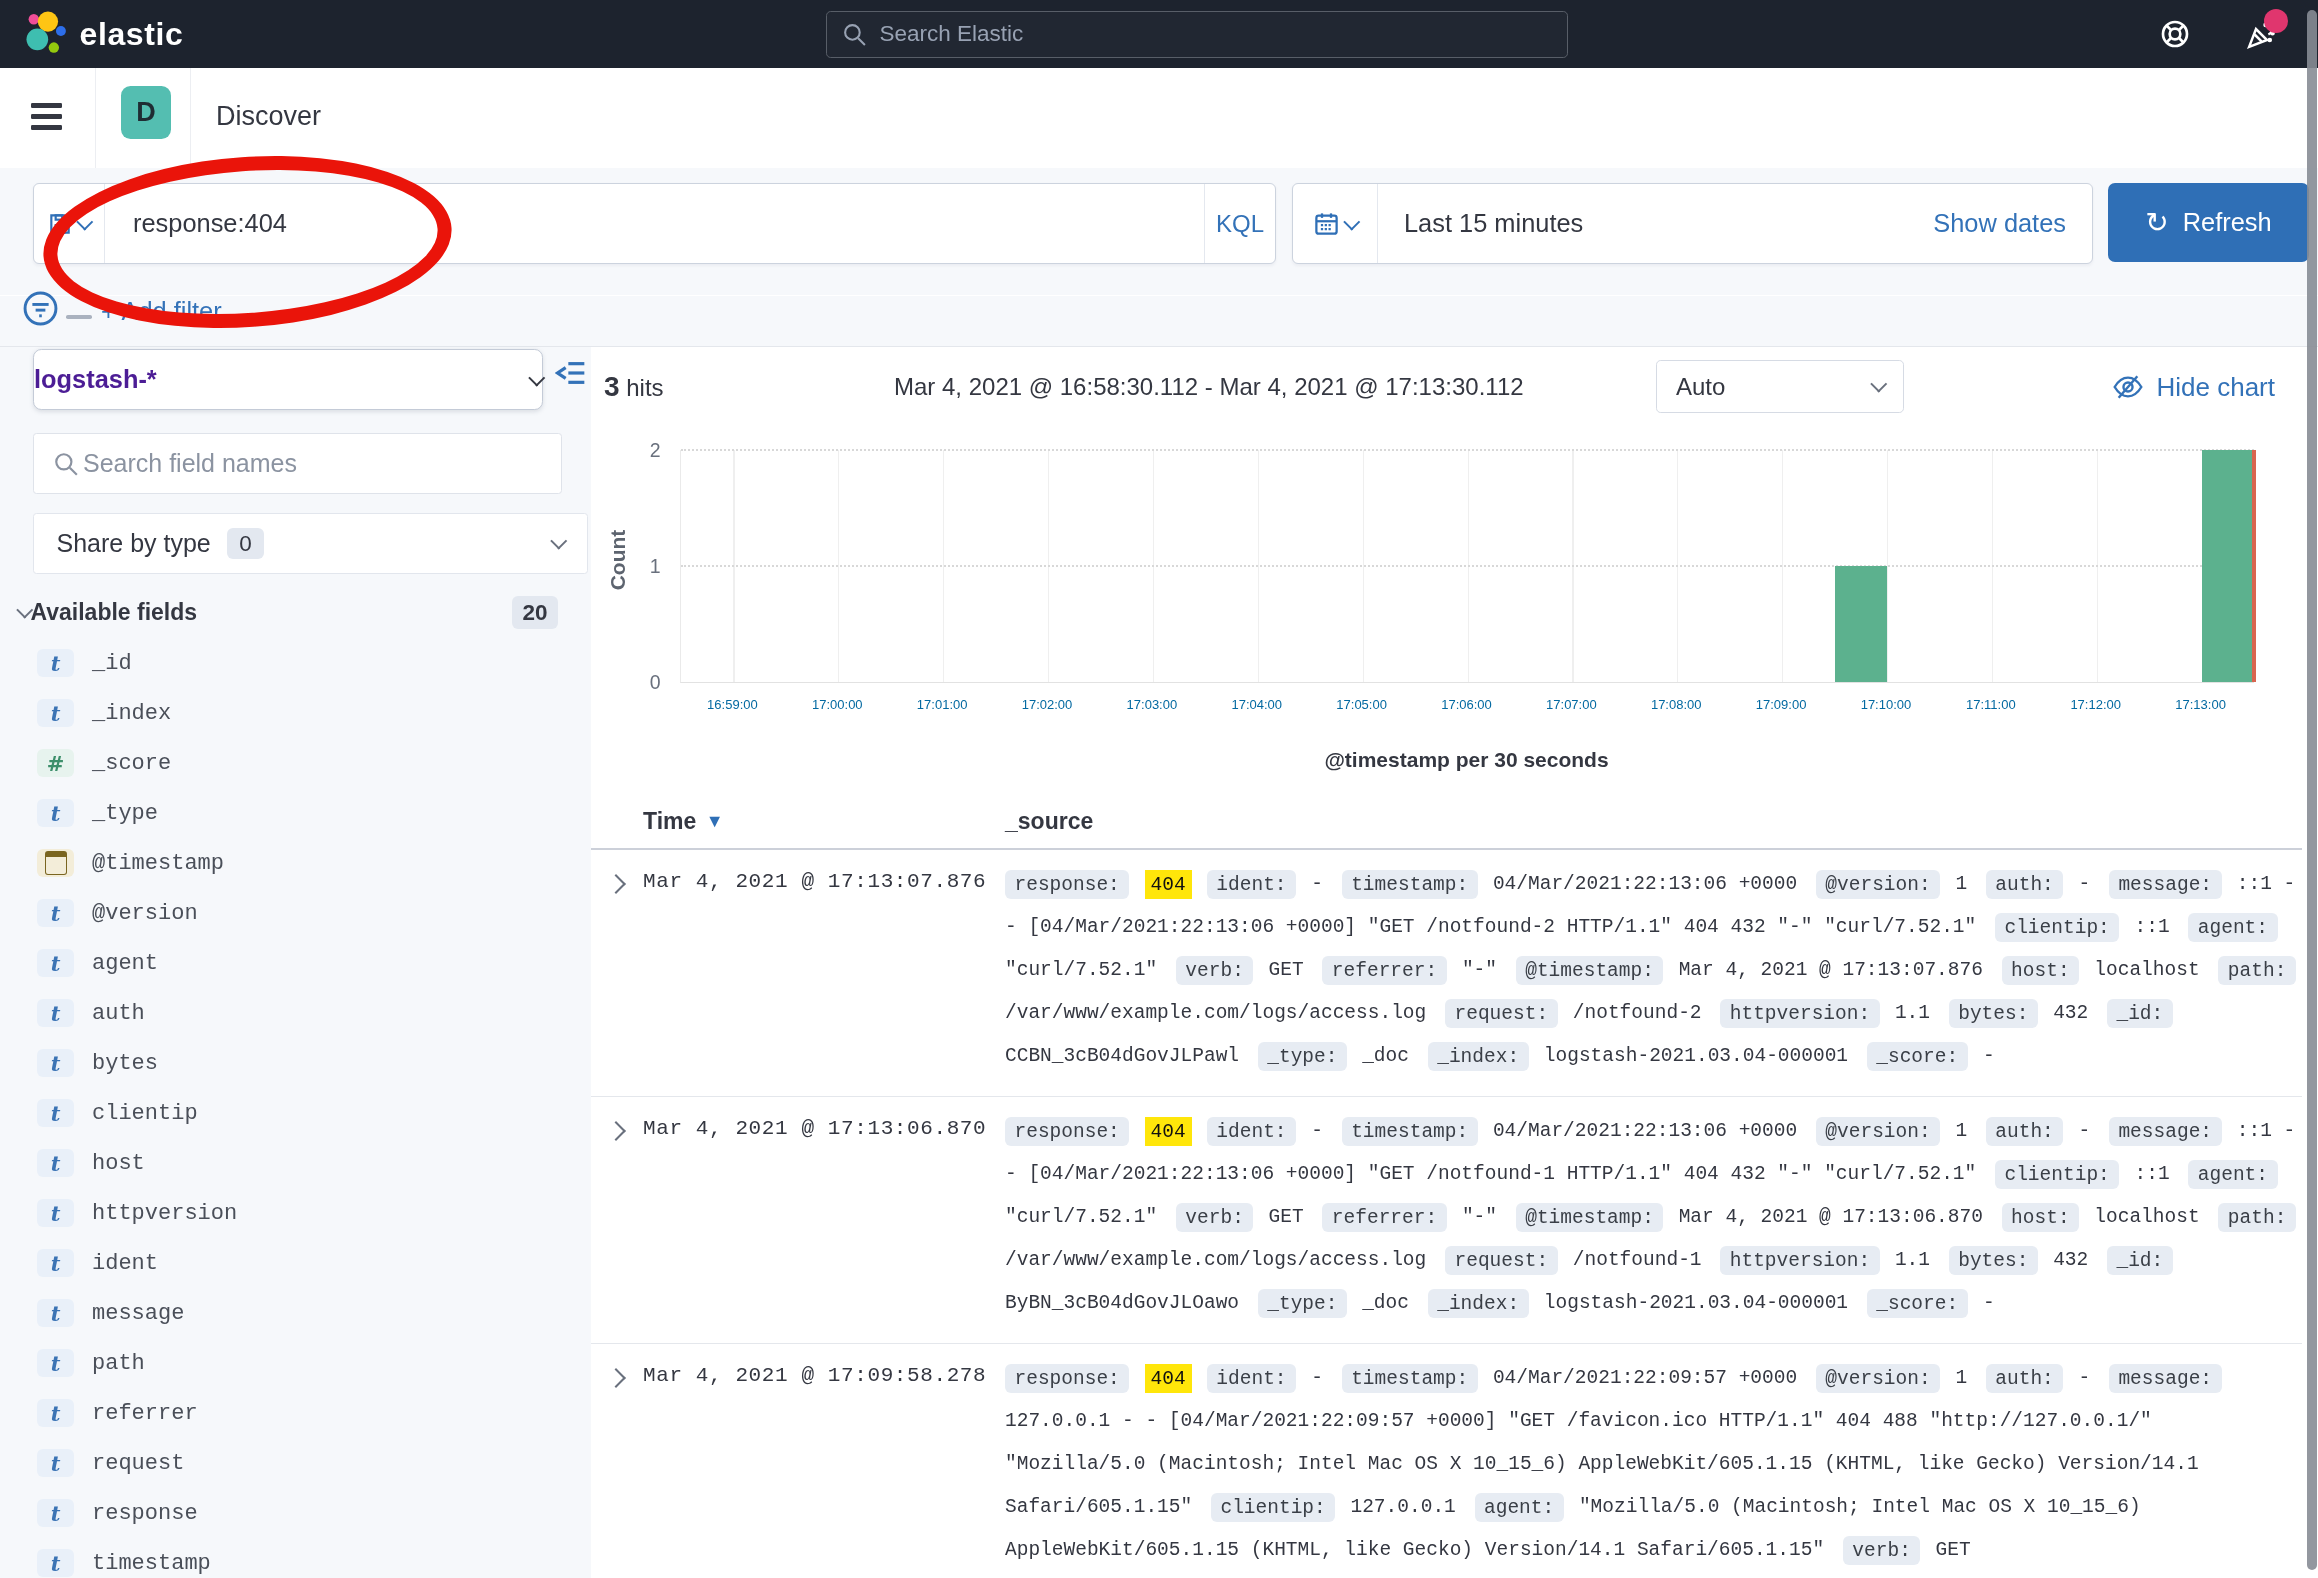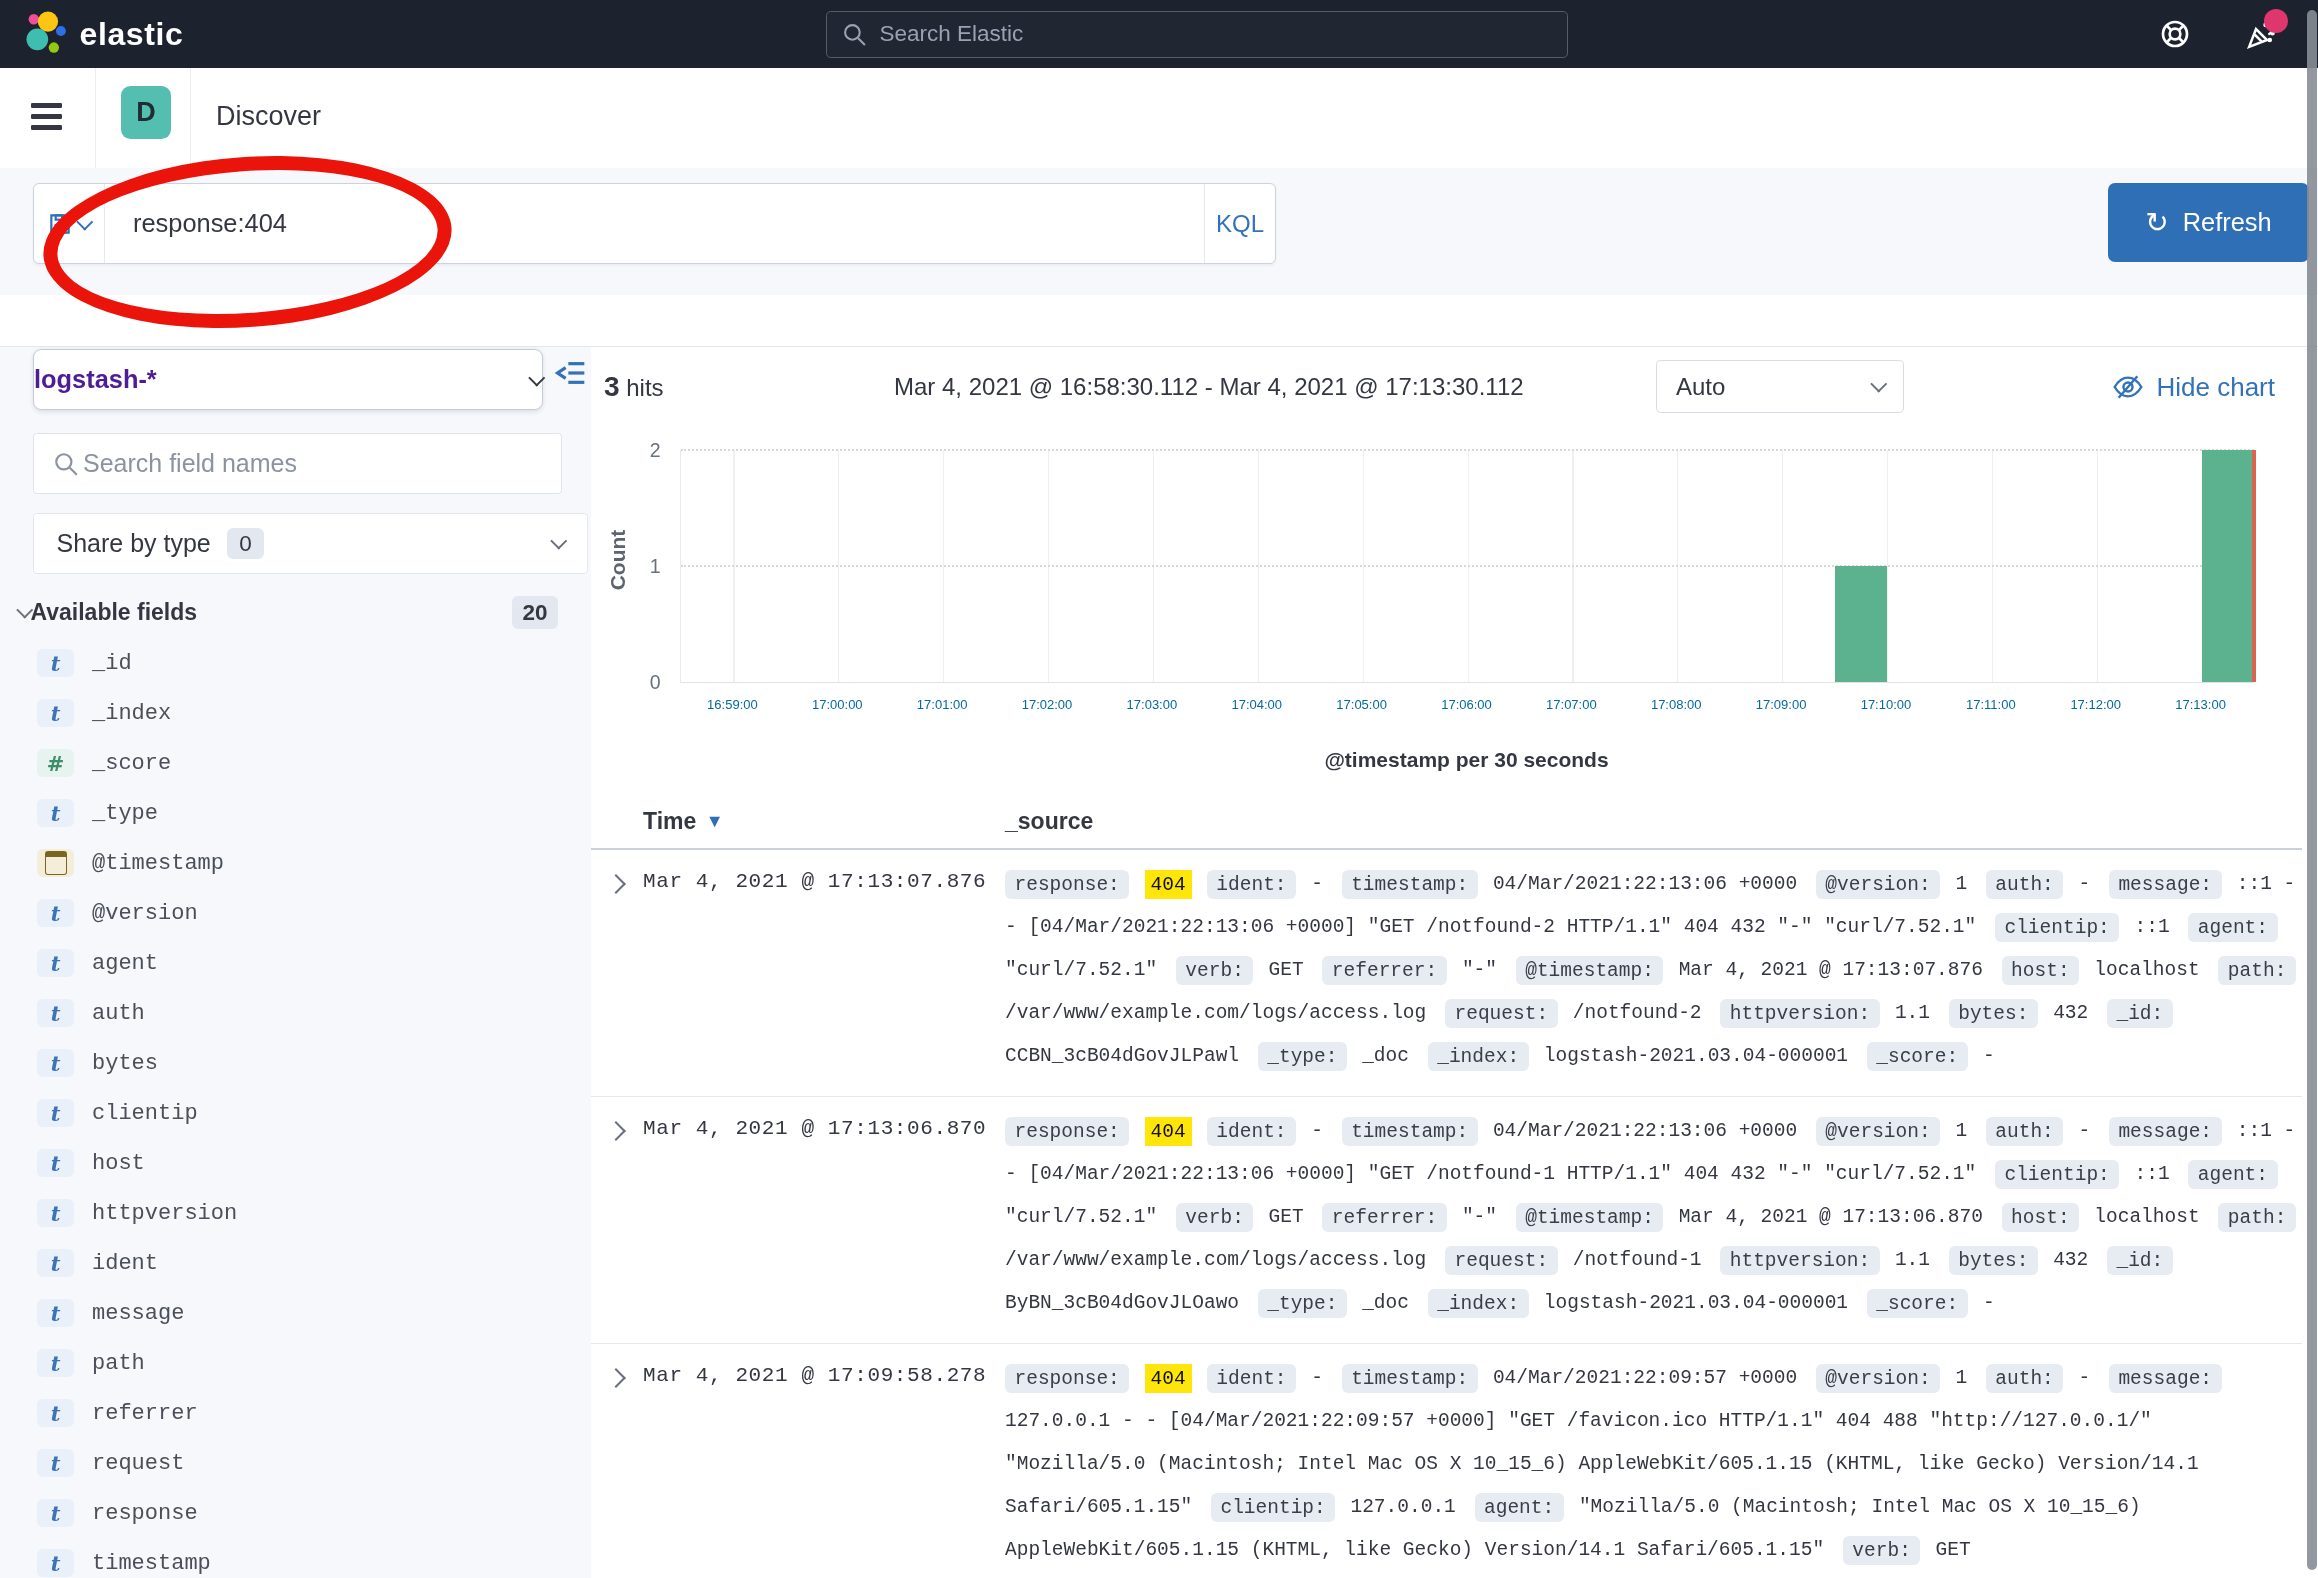--- a/index.html
+++ b/index.html
@@ -186,26 +186,53 @@
         <svg width="26" height="26" viewBox="0 0 24 24" fill="none" stroke="#2f6fb6" stroke-width="2">
           <path d="M4 4 H16 L20 8 V20 H4 Z"></path>
             <rect x="8" y="13" width="8" height="7"></rect>
             <rect x="8" y="4" width="6" height="4"></rect>
         </svg>
         <span class="chev"></span>
       </div>
       <div class="qtext">response:404</div>
       <div class="kql">KQL</div>
     </div>
+    <div class="dbox">
+      <div class="dleft">
+        <svg width="27" height="27" viewBox="0 0 24 24" fill="none" stroke="#2f6fb6" stroke-width="2">
+          <rect x="3" y="5" width="18" height="16" rx="2"></rect>
+            <line x1="3" y1="10" x2="21" y2="10"></line>
+          <line x1="8" y1="3" x2="8" y2="7"></line>
+            <line x1="16" y1="3" x2="16" y2="7"></line>
+          <line x1="7" y1="13.5" x2="17" y2="13.5" stroke-dasharray="2 1.4"></line>
+          <line x1="7" y1="17" x2="17" y2="17" stroke-dasharray="2 1.4"></line>
+        </svg>
+        <span class="chev"></span>
+      </div>
+      <div class="dtext">Last 15 minutes</div>
+      <div class="showdates">Show dates</div>
+    </div>
     <div class="refreshbtn">
       <span class="refreshglyph">↻</span>
       <span>Refresh</span>
     </div>
   </div>
 
+  <div class="filterrow">
+    <span class="filtericon">
+      <svg width="39" height="39" viewBox="0 0 24 24" fill="none" stroke="#3372b8" stroke-width="1.8">
+        <circle cx="12" cy="12" r="9.5"></circle>
+          <line x1="7" y1="9.5" x2="17" y2="9.5"></line>
+        <line x1="9" y1="13" x2="15" y2="13"></line>
+          <line x1="11.2" y1="16.5" x2="12.8" y2="16.5"></line>
+      </svg>
+    </span>
+    <span class="fdash"></span>
+    <span class="addfilter">+ Add filter</span>
+  </div>
 
   <div class="content">
 
     <div class="sidebar">
       <div class="indexbox">
         <span>logstash-*</span>
         <span class="chev" style="color:#343741"></span>
       </div>
       <div class="fsearch">
         <span>

